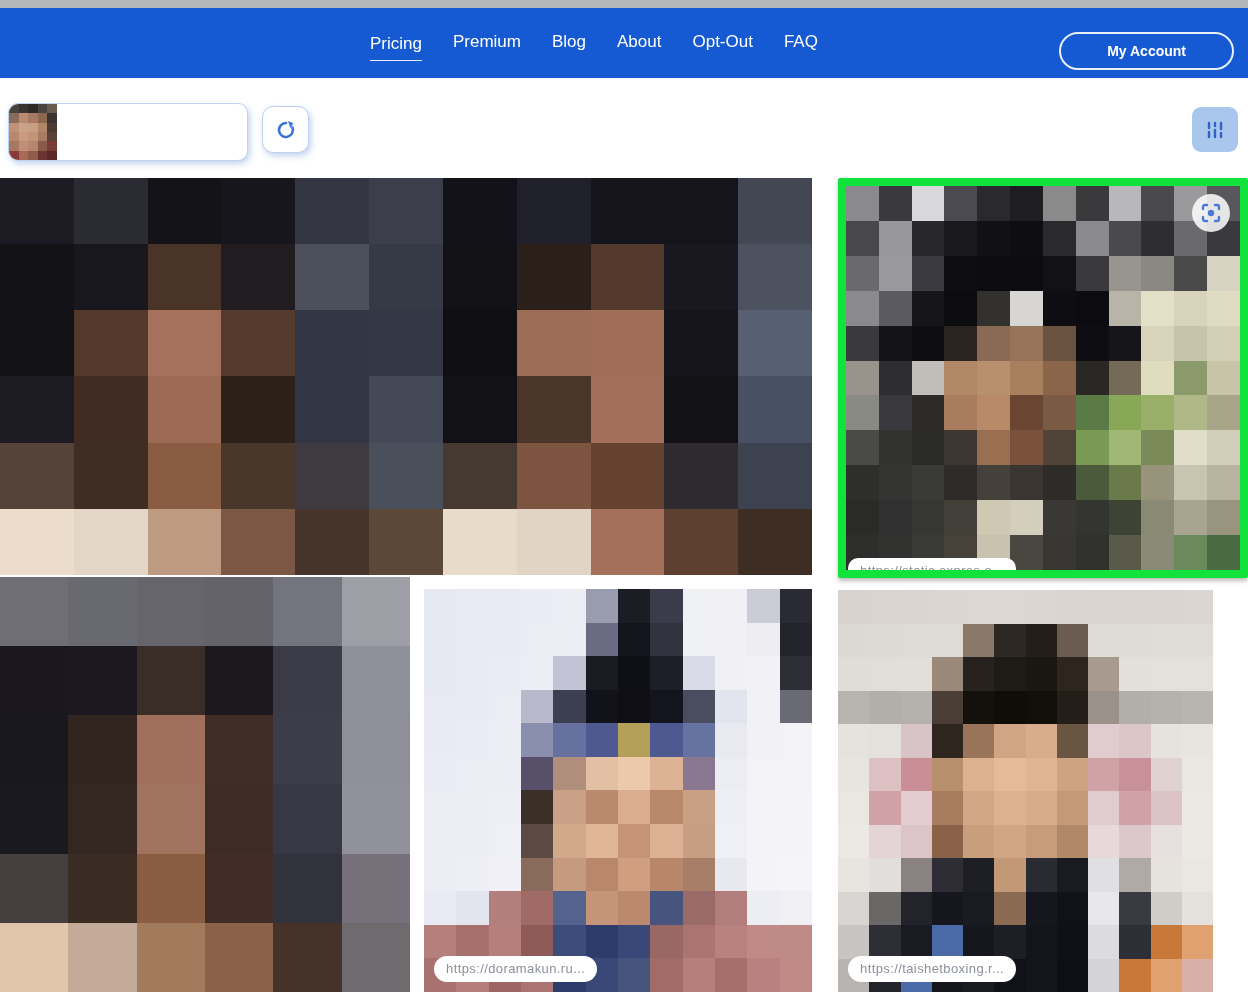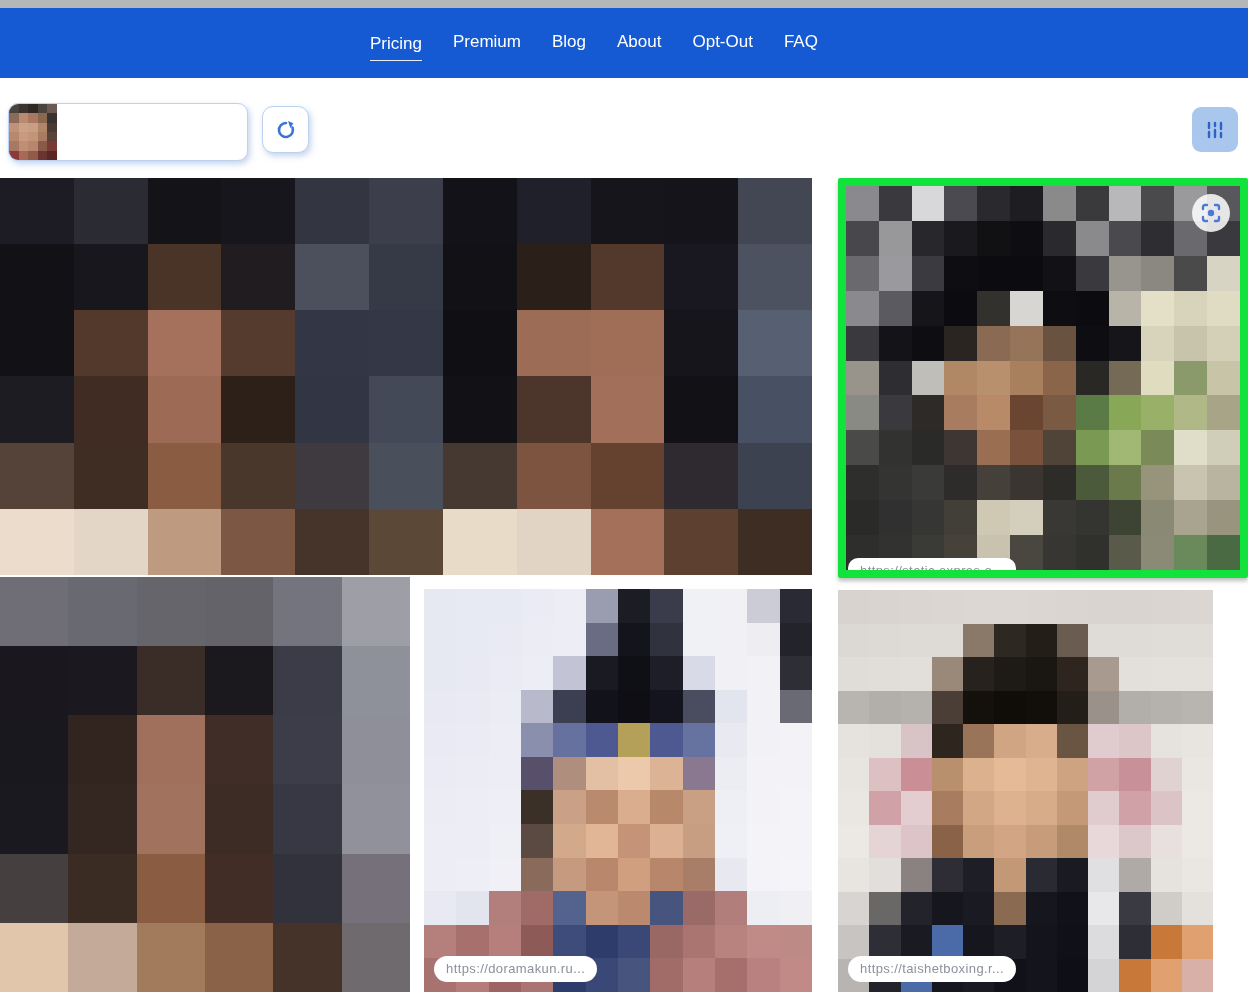--- a/index.html
+++ b/index.html
@@ -51,20 +51,21 @@
 
   <header class="navbar">
     <nav class="nav-links">
       <span class="nav-link active">Pricing</span>
       <span class="nav-link">Premium</span>
       <span class="nav-link">Blog</span>
       <span class="nav-link">About</span>
       <span class="nav-link">Opt-Out</span>
       <span class="nav-link">FAQ</span>
     </nav>
+    <button class="account-btn">My Account</button>
   </header>
 
   <section class="summary-card">
     <div class="summary-thumb mosaic" style="position: relative; grid-template-columns: repeat(5, 1fr); grid-template-rows: repeat(6, 1fr);">
         <div style="background: rgb(74, 66, 60);"></div>
         <div style="background: rgb(58, 50, 46);"></div>
         <div style="background: rgb(46, 40, 36);"></div>
         <div style="background: rgb(74, 66, 60);"></div>
         <div style="background: rgb(106, 90, 80);"></div>
         <div style="background: rgb(138, 106, 88);"></div>

